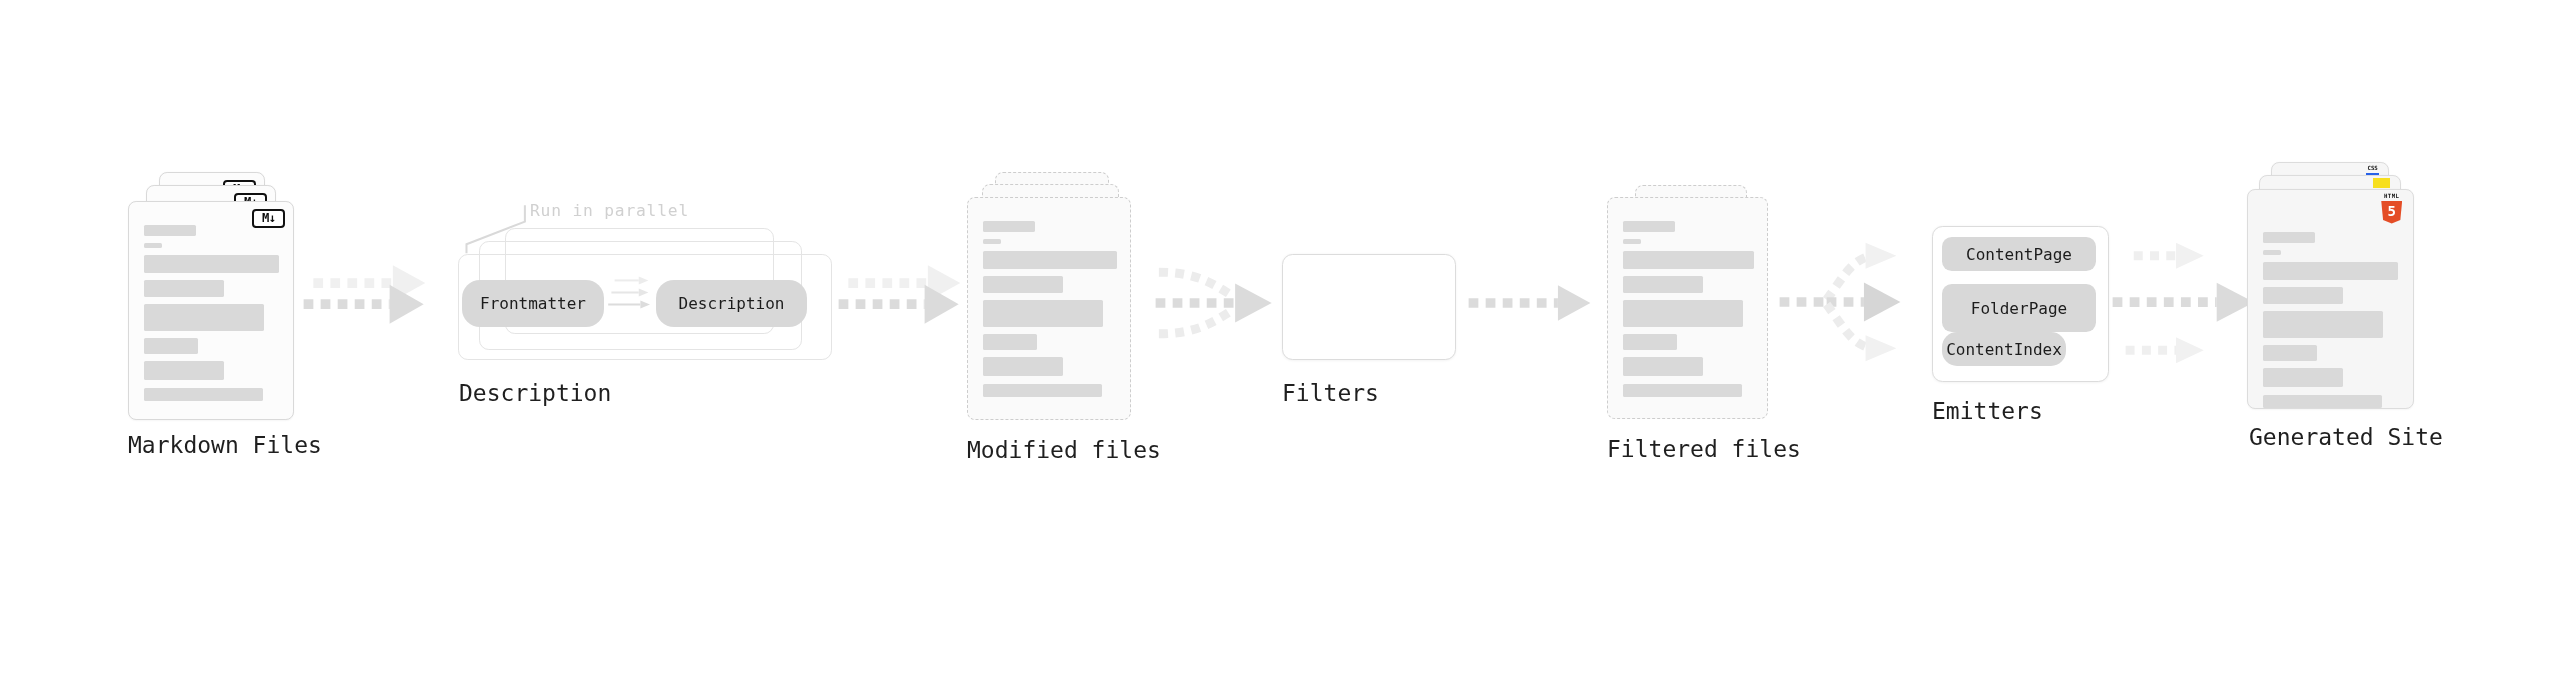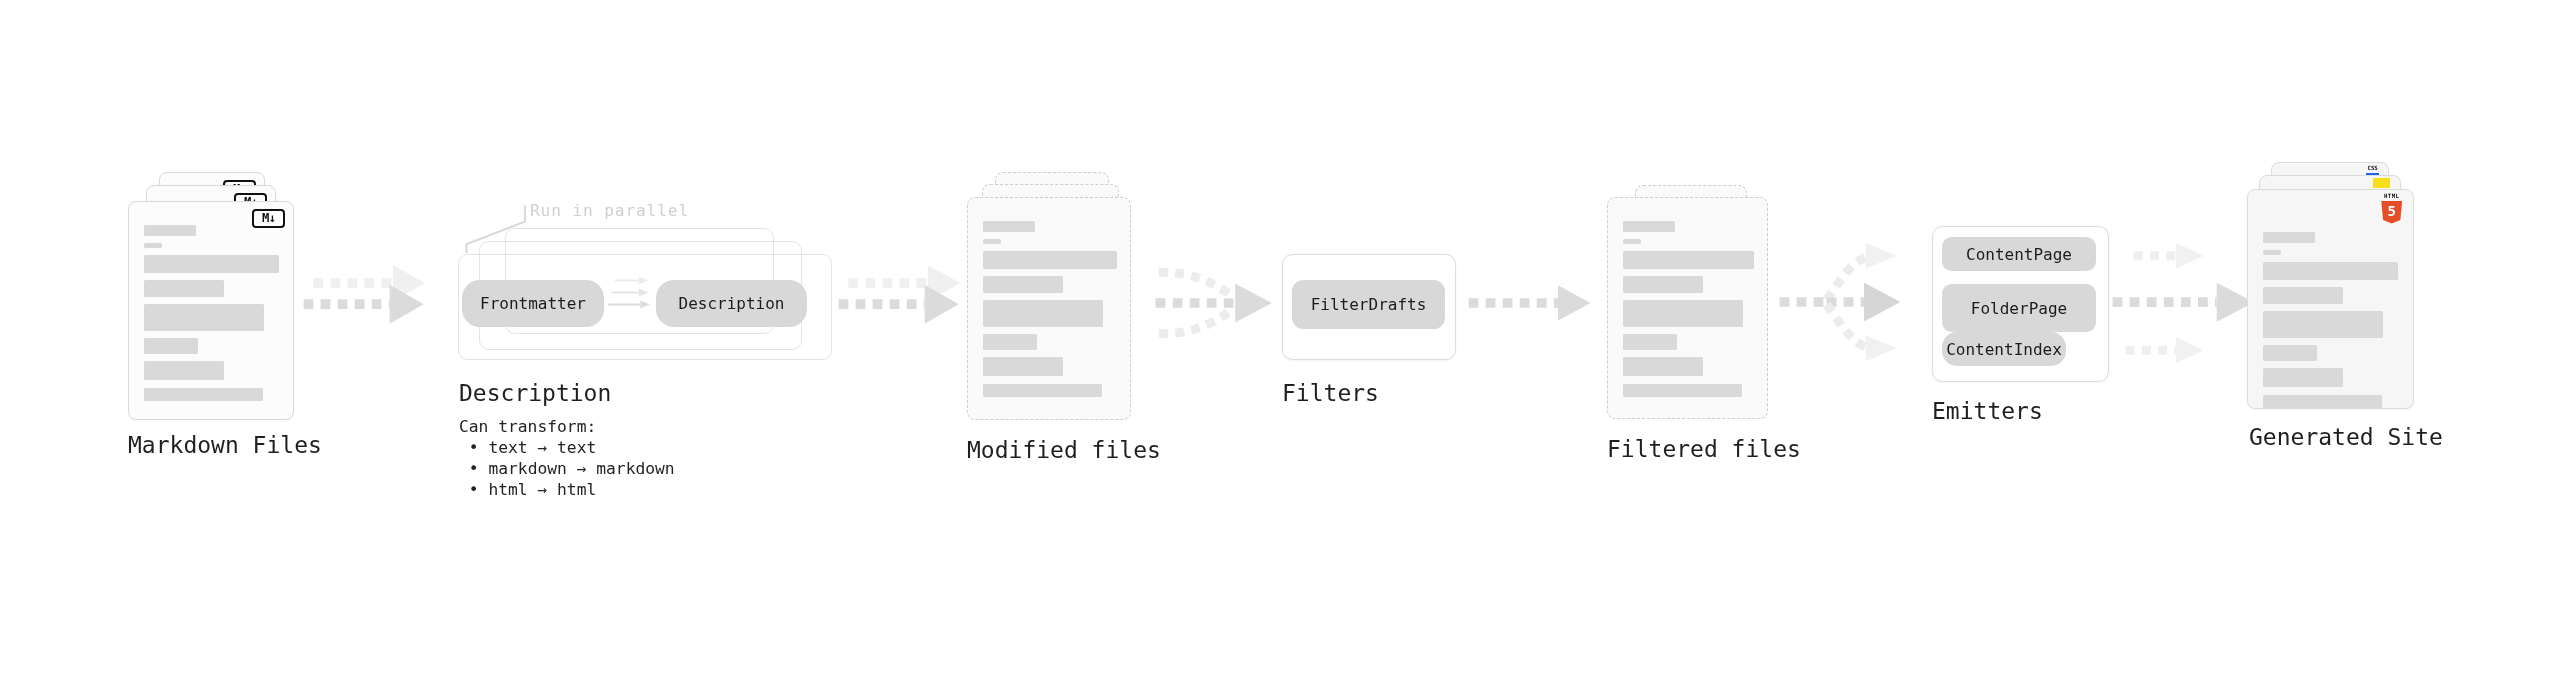--- a/index.html
+++ b/index.html
@@ -89,24 +89,20 @@
   <div class="pill pill-shadow" style="left:656px;top:280px;width:151px;height:47px">Description</div>
   <svg style="left:608px;top:274px" width="47" height="37" viewBox="0 0 58 46">
     <path d="M8 8 H38" stroke="#ececec" stroke-width="2.5" fill="none"></path>
     <polygon points="38,3 50,8 38,13" fill="#ececec"></polygon>
     <path d="M4 23 H38" stroke="#e6e6e6" stroke-width="2.5" fill="none"></path>
     <polygon points="38,18 50,23 38,28" fill="#e6e6e6"></polygon>
     <path d="M0 38 H40" stroke="#dcdcdc" stroke-width="2.5" fill="none"></path>
     <polygon points="40,33 52,38 40,43" fill="#dcdcdc"></polygon>
   </svg>
   <div class="stage-label" style="left:459px;top:380px">Description</div>
-  <div class="desc" style="left:459px;top:416px">Can transform:
- • text → text
- • markdown → markdown
- • html → html</div>
 
   <svg style="left:837px;top:262px" width="146" height="73" viewBox="0 0 180 90">
     <path d="M14 26 H112" stroke="#f0f0f0" stroke-width="12" stroke-dasharray="12 9" fill="none"></path>
     <polygon points="112,4 152,26 112,48" fill="#f0f0f0"></polygon>
     <path d="M2 52 H108" stroke="#dbdbdb" stroke-width="12" stroke-dasharray="12 9" fill="none"></path>
     <polygon points="108,28 150,52 108,76" fill="#dbdbdb"></polygon>
   </svg>
 
   <div class="card dashed" style="left:995px;top:172px;width:114px;height:219px;z-index:1"></div>
   <div class="card dashed" style="left:982px;top:184px;width:137px;height:219px;z-index:2"></div>
@@ -125,21 +121,20 @@
   <div class="stage-label" style="left:967px;top:437px">Modified files</div>
 
   <svg style="left:1154px;top:254px" width="142" height="98" viewBox="0 0 175 120">
     <path d="M6 22 C 55 22, 75 38, 98 52" stroke="#ececec" stroke-width="11" stroke-dasharray="11 9" fill="none"></path>
     <path d="M6 98 C 55 98, 75 82, 98 68" stroke="#ececec" stroke-width="11" stroke-dasharray="11 9" fill="none"></path>
     <path d="M2 60 H100" stroke="#dbdbdb" stroke-width="12" stroke-dasharray="12 9" fill="none"></path>
     <polygon points="100,36 145,60 100,84" fill="#dbdbdb"></polygon>
   </svg>
 
   <div class="wbox" style="left:1282px;top:254px;width:174px;height:106px"></div>
-  <div class="pill" style="left:1292px;top:280px;width:153px;height:49px;border-radius:11.4px">FilterDrafts</div>
   <div class="stage-label" style="left:1282px;top:380px">Filters</div>
 
   <svg style="left:1467px;top:280px" width="138" height="46" viewBox="0 0 170 56">
     <path d="M2 28 H112" stroke="#dbdbdb" stroke-width="12" stroke-dasharray="12 9" fill="none"></path>
     <polygon points="112,6 152,28 112,50" fill="#dbdbdb"></polygon>
   </svg>
 
   <div class="card dashed" style="left:1635px;top:185px;width:112px;height:219px;z-index:1"></div>
   <div class="card dashed" style="left:1607px;top:197px;width:161px;height:222px;z-index:2">
     <div class="doc-lines">

